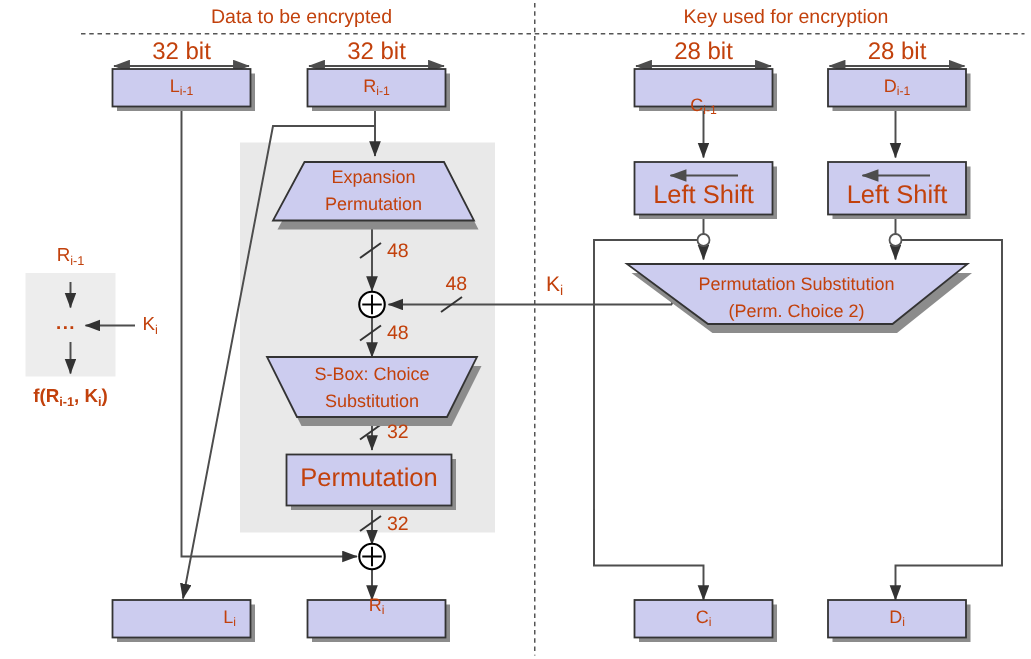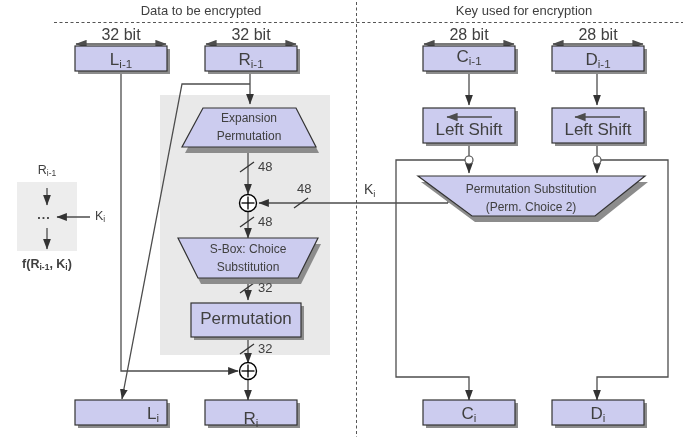--- a/index.html
+++ b/index.html
@@ -11,28 +11,28 @@
   #stage{
     position:relative;
     width:687px;
     height:439px;
     background:#ffffff;
     overflow:hidden;
   }
   #stage svg{position:absolute;left:0;top:0;}
   .lbl{
     position:absolute;
-    color:#404040;
+    color:#c2410c;
     white-space:nowrap;
     line-height:1;
     user-select:none;
   }
   .section-title{font-size:13px;}
   .bit-label{font-size:16px;}
-  .box-label{font-size:17px;}
+  .box-label{font-size:12px;}
   .shape-label{font-size:12px;}
   .wire-label{font-size:13px;}
   .legend-label{font-size:12.5px;}
   .sub{font-size:0.68em;vertical-align:-0.28em;}
   .ctr{transform:translateX(-50%);}
 </style>
 </head>
 <body>
 
 <div id="stage">
@@ -180,25 +180,25 @@
   <div class="lbl section-title ctr" style="left:201px;top:4px;">Data to be encrypted</div>
   <div class="lbl section-title ctr" style="left:524px;top:4px;">Key used for encryption</div>
 
   <div class="lbl bit-label ctr" style="left:121px;top:27px;">32 bit</div>
   <div class="lbl bit-label ctr" style="left:251px;top:27px;">32 bit</div>
   <div class="lbl bit-label ctr" style="left:469px;top:27px;">28 bit</div>
   <div class="lbl bit-label ctr" style="left:598px;top:27px;">28 bit</div>
 
   <div class="lbl box-label ctr" style="left:121px;top:51px;"><span>L</span><span class="sub">i-1</span></div>
   <div class="lbl box-label ctr" style="left:251px;top:51px;"><span>R</span><span class="sub">i-1</span></div>
-  <div class="lbl box-label ctr" style="left:469px;top:48px;"><span>C</span><span class="sub">i-1</span></div>
+  <div class="lbl box-label ctr" style="left:469px;top:64px;"><span>C</span><span class="sub">i-1</span></div>
   <div class="lbl box-label ctr" style="left:598px;top:51px;"><span>D</span><span class="sub">i-1</span></div>
 
   <div class="lbl box-label ctr" style="left:121px;top:405px;margin-left:32px;"><span>L</span><span class="sub">i</span></div>
-  <div class="lbl box-label ctr" style="left:251px;top:410px;"><span>R</span><span class="sub">i</span></div>
+  <div class="lbl box-label ctr" style="left:251px;top:397px;"><span>R</span><span class="sub">i</span></div>
   <div class="lbl box-label ctr" style="left:469px;top:405px;"><span>C</span><span class="sub">i</span></div>
   <div class="lbl box-label ctr" style="left:598px;top:405px;"><span>D</span><span class="sub">i</span></div>
 
   <div class="lbl shape-label ctr" style="left:249px;top:112px;">Expansion</div>
   <div class="lbl shape-label ctr" style="left:249px;top:130px;">Permutation</div>
 
   <div class="lbl shape-label ctr" style="left:248px;top:243px;">S-Box: Choice</div>
   <div class="lbl shape-label ctr" style="left:248px;top:261px;">Substitution</div>
 
   <div class="lbl ctr" style="left:246px;top:310px;font-size:17px;">Permutation</div>

